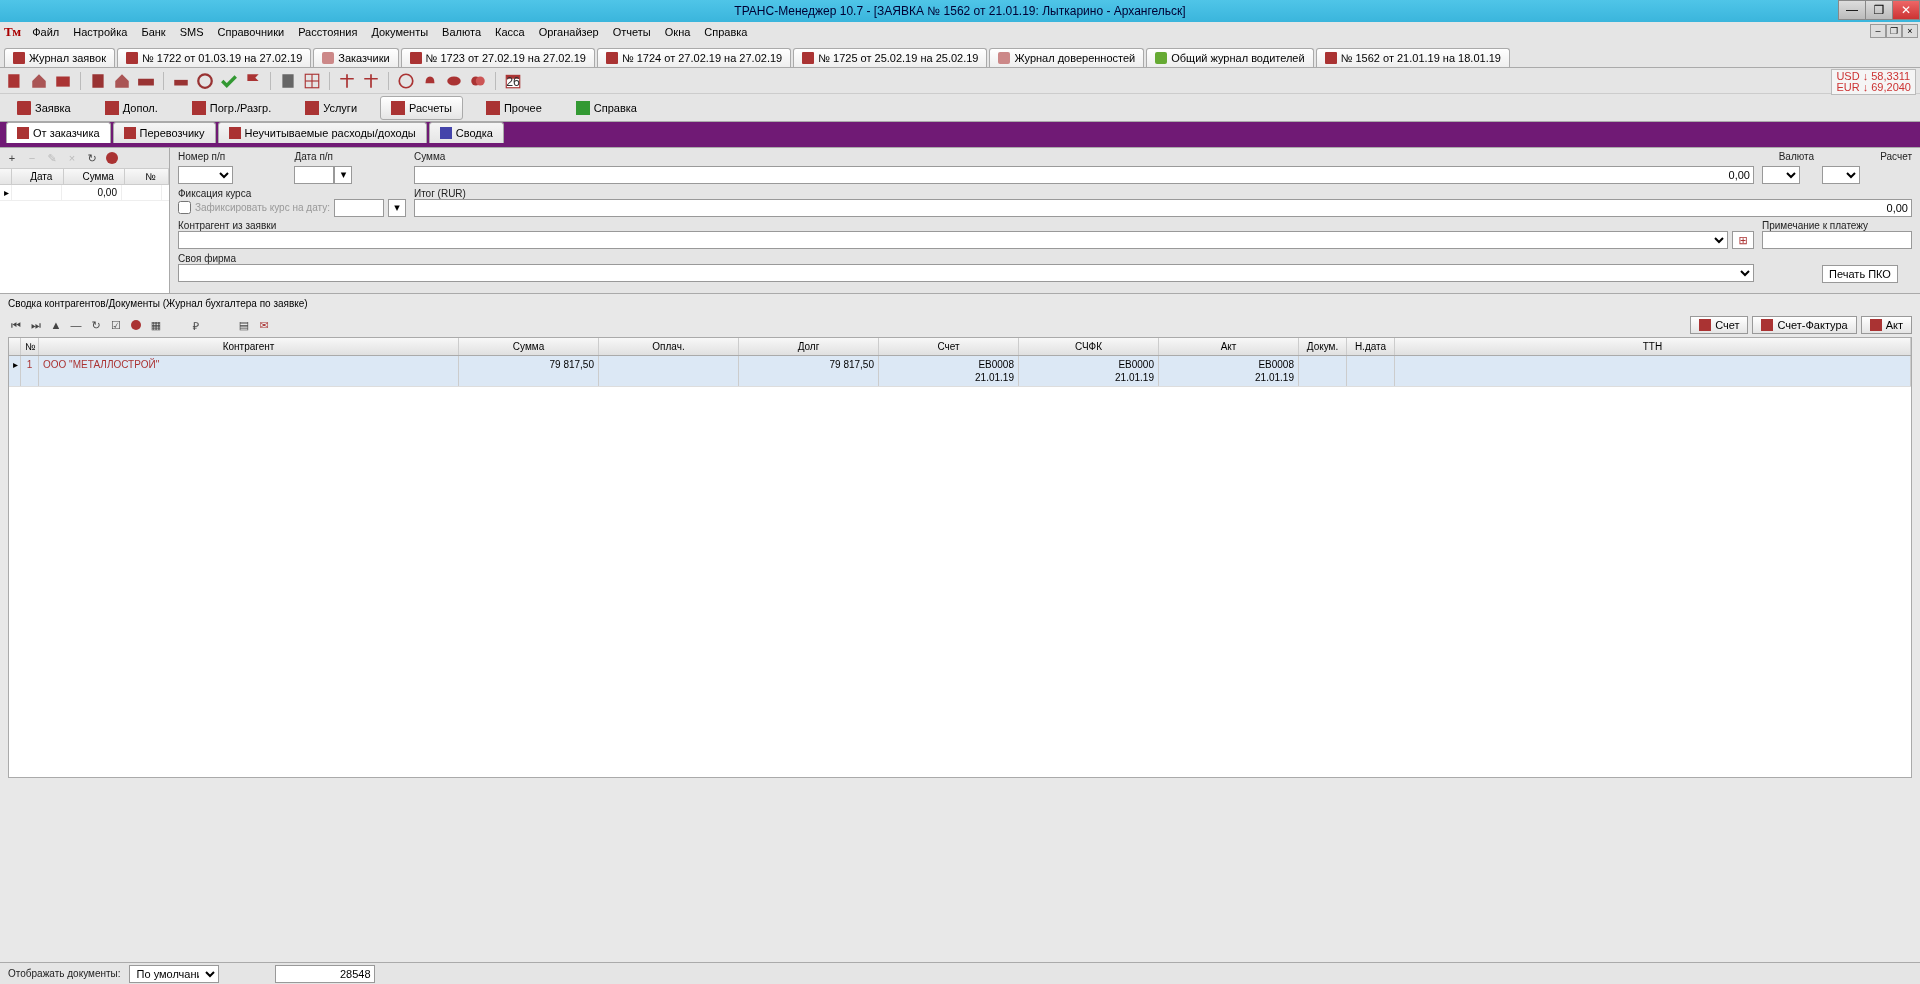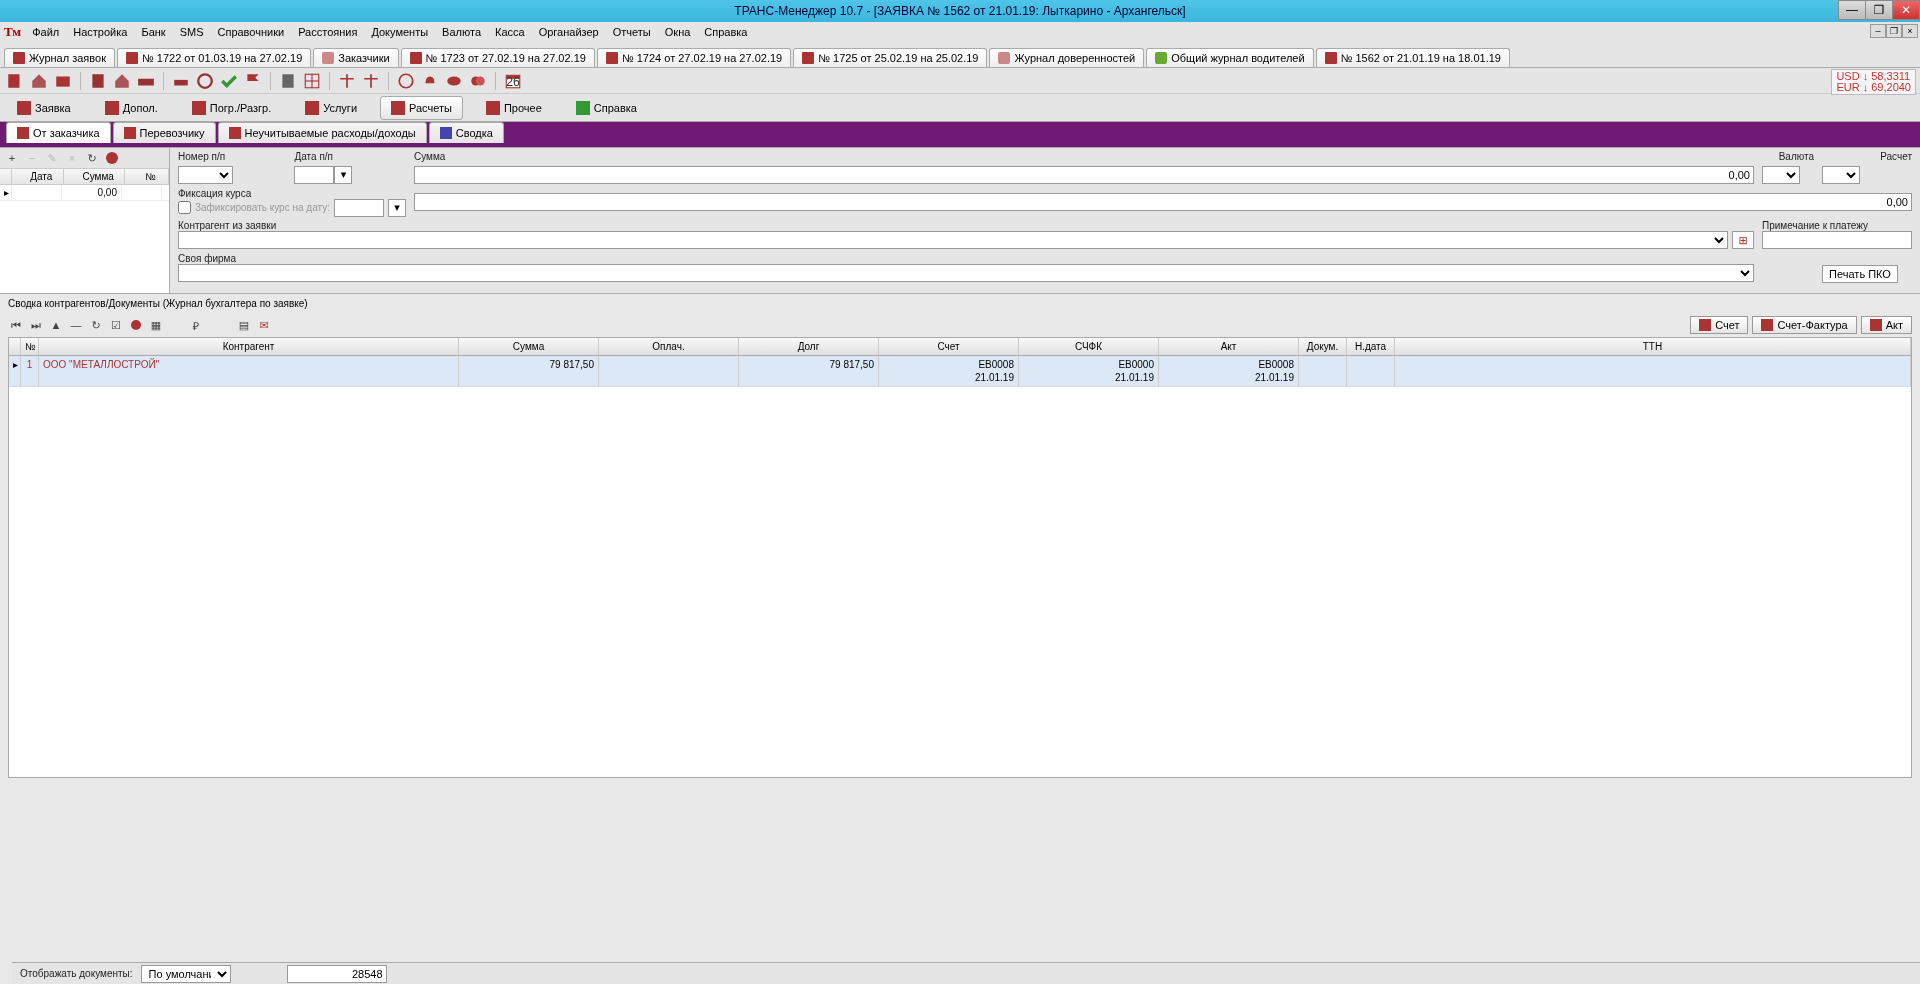--- a/index.html
+++ b/index.html
@@ -60,21 +60,21 @@
 .summary-tb .right-btns { position: absolute; right: 8px; display: flex; gap: 4px; }
 .doc-btn { border: 1px solid #999; background: linear-gradient(to bottom,#fff,#e5e5e5); padding: 2px 8px; display: flex; align-items: center; gap: 4px; cursor: default; }
 
 .grid { border: 1px solid #aaa; margin: 0 8px; background: #fff; }
 .grid-header { display: flex; background: linear-gradient(to bottom,#f8f8f8,#e0e0e0); border-bottom: 1px solid #aaa; }
 .grid-header .gcell { border-right: 1px solid #ccc; padding: 3px 4px; text-align: center; font-size: 10px; }
 .grid-row { display: flex; border-bottom: 1px solid #ddd; background: #dce8f5; }
 .grid-row .gcell { border-right: 1px solid #ccc; padding: 2px 4px; font-size: 10px; line-height: 13px; }
 .gcell.right { text-align: right; }
 
-.bottom-bar { position: absolute; bottom: 0; left: 12px; right: 0; height: 22px; background: #e5e5e5; border-top: 1px solid #aaa; display: flex; align-items: center; padding: 0 8px; gap: 8px; }
+.bottom-bar { position: absolute; bottom: 0; left: 0; right: 0; height: 22px; background: #e5e5e5; border-top: 1px solid #aaa; display: flex; align-items: center; padding: 0 8px; gap: 8px; }
 
 select.inp { background: #fff; }
 </style>
 </head>
 <body>
 
 <div class="titlebar">
   <span class="titlebar-text">ТРАНС-Менеджер 10.7 - [ЗАЯВКА № 1562 от 21.01.19: Лыткарино - Архангельск]</span>
   <div class="titlebar-buttons">
     <div class="titlebar-btn">—</div>
@@ -319,20 +319,21 @@
     <div style="grid-column:1/3">
       <div class="lbl">Фиксация курса</div>
       <div style="display:flex;align-items:center;gap:4px;color:#999">
         <input type="checkbox" style="">
         <span class="lbl" style="color:#999">Зафиксировать курс на дату:</span>
         <input class="inp" style="width: 50px;">
           <button class="inp" style="width:18px">▾</button>
       </div>
     </div>
     <div style="grid-column:3/6">
+      <div class="lbl">Итог (RUR)</div>
       <input class="inp" style="width: 100%; text-align: right;" value="0,00">
     </div>
 
     <div style="grid-column:1/4">
       <div class="lbl">Контрагент из заявки</div>
       <div style="display:flex;gap:4px">
           <select class="inp" style="flex:1"></select>
           <button class="inp" style="width:22px;color:#a33">⊞</button>
         </div>
     </div>

